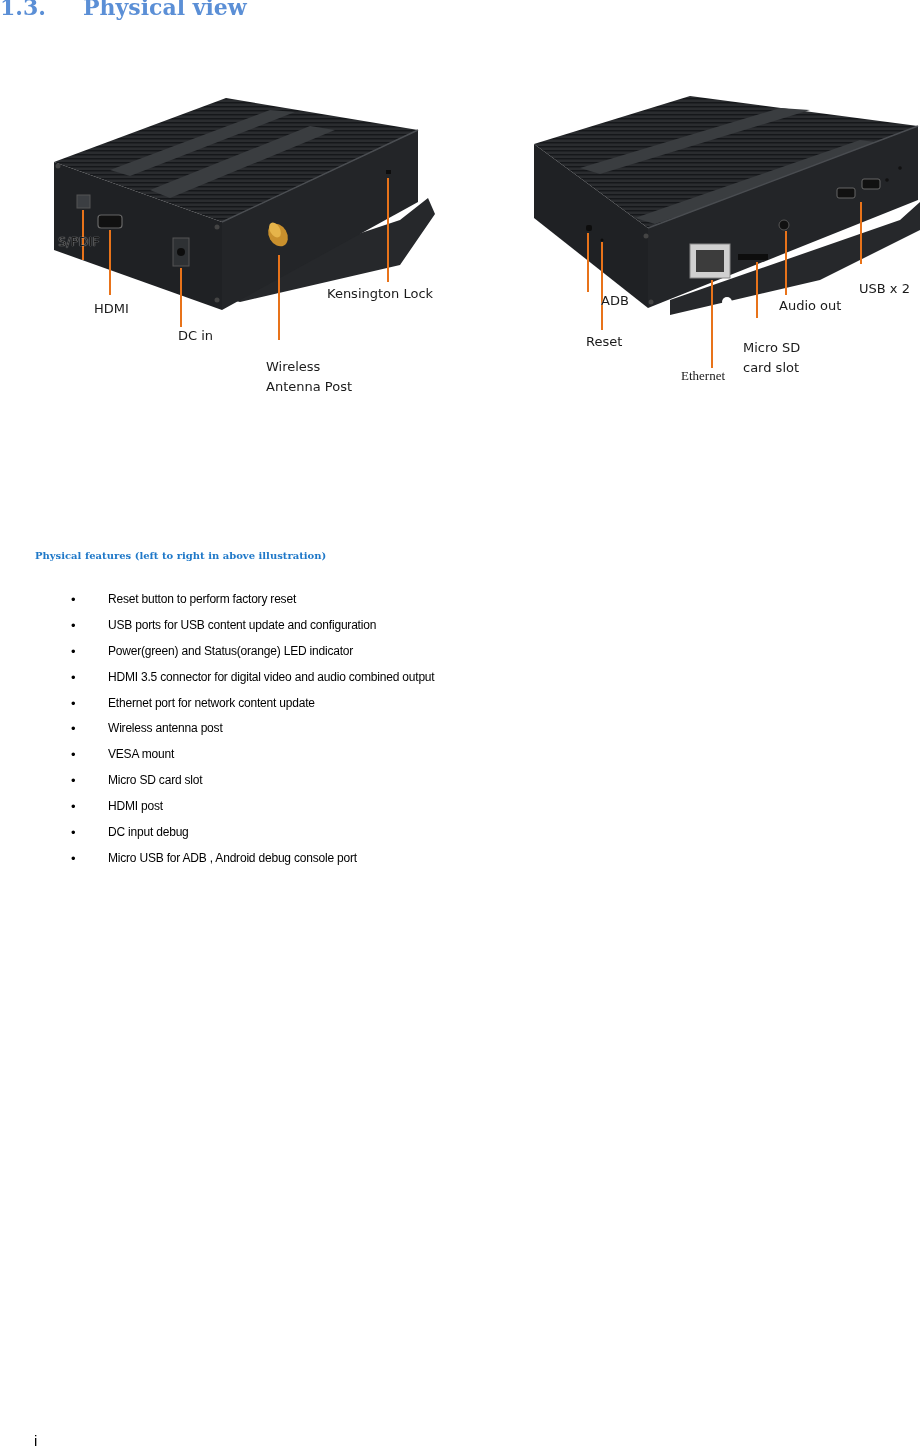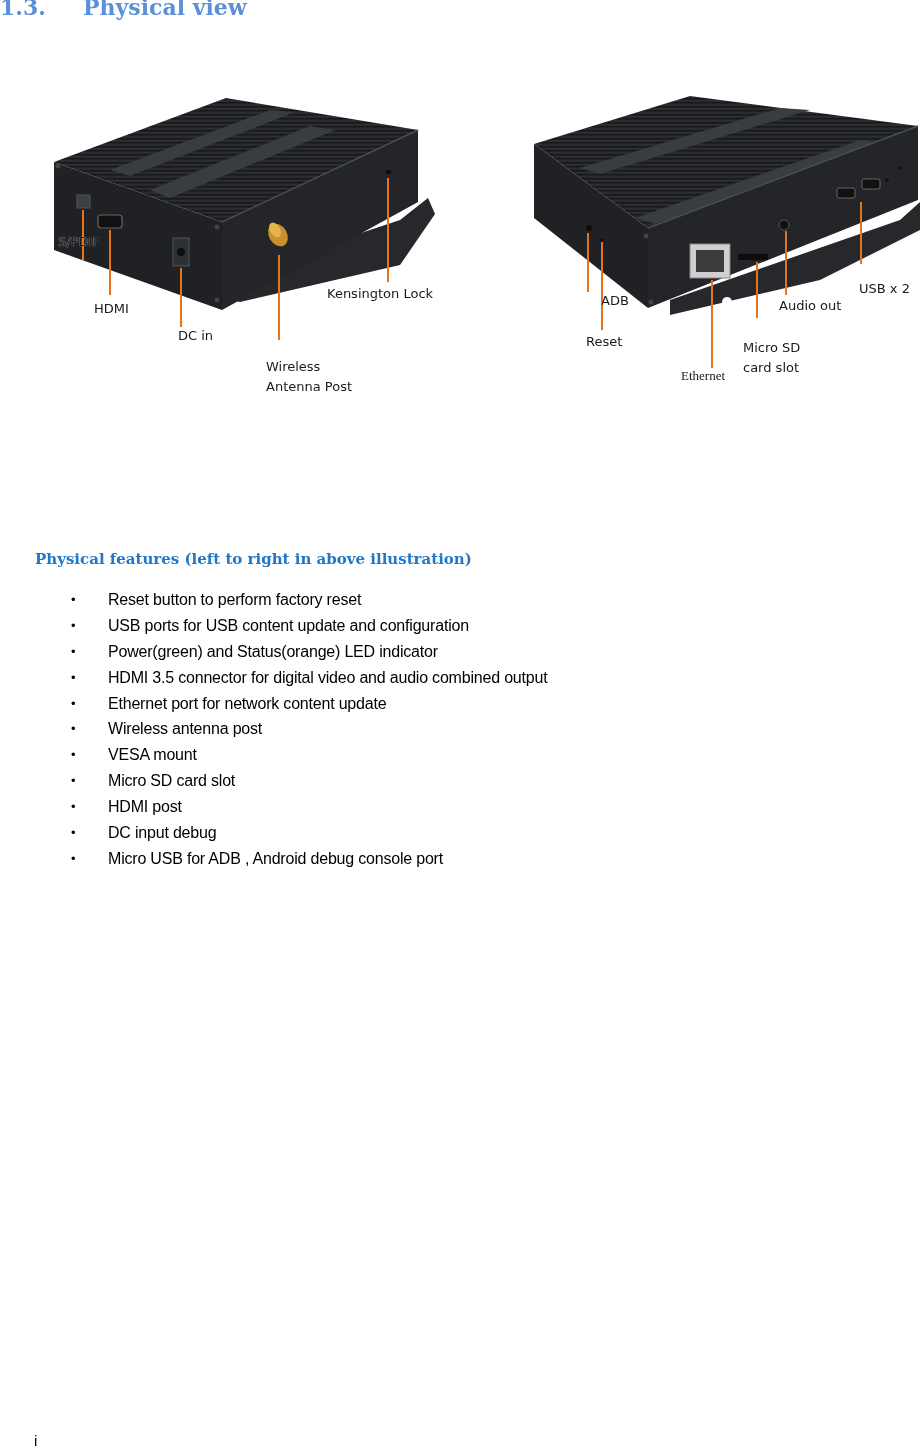--- a/index.html
+++ b/index.html
@@ -2,25 +2,25 @@
 <html><head>
 <meta charset="utf-8">
 <style>
   html, body { margin: 0; padding: 0; background: #ffffff; }
   body { width: 921px; height: 1453px; position: relative; overflow: hidden; font-family: "Liberation Sans", "DejaVu Sans", sans-serif; }
   .h1 { position: absolute; left: 0; top: -6px; font-family: "DejaVu Serif", "Liberation Serif", serif; font-weight: bold; font-size: 22px; color: #5b8fd6; white-space: nowrap; }
   .h1 .num { display: inline-block; width: 83px; }
   .figure { position: absolute; }
   .device { position: absolute; }
   .label { position: absolute; font-family: "DejaVu Sans", "Liberation Sans", sans-serif; font-size: 13px; color: #1a1a1a; white-space: nowrap; line-height: 20px; text-shadow: 0 0 1px #fff; }
-  .h2 { position: absolute; left: 35px; top: 550px; font-family: "DejaVu Serif", "Liberation Serif", serif; font-weight: bold; font-size: 15px; color: #1f78c8; white-space: nowrap; }
+  .h2 { position: absolute; left: 35px; top: 550px; font-family: "DejaVu Serif", "Liberation Serif", serif; font-weight: bold; font-size: 10px; color: #1f78c8; white-space: nowrap; }
   ul.features { position: absolute; left: 0; top: 587px; margin: 0; padding: 0; list-style: none; }
   ul.features li { position: relative; height: 25.9px; line-height: 25.9px; font-size: 16px; color: #000; white-space: nowrap; }
   ul.features li .bullet { position: absolute; left: 71px; top: 0; font-size: 13px; }
-  ul.features li .txt { position: absolute; left: 108px; top: 0; font-family: "Liberation Sans", sans-serif; font-size: 16px; letter-spacing: -0.2px; }
+  ul.features li .txt { position: absolute; left: 108px; top: 0; font-family: "Liberation Sans", sans-serif; font-size: 12px; letter-spacing: -0.2px; }
   .page-num { position: absolute; left: 34px; top: 1432px; font-size: 15px; color: #000; }
 </style>
 </head>
 <body>
 
 <div class="h1">
   <span class="num">1.3.</span><span>Physical view</span>
 </div>
 
 <div class="figure" style="left:40px; top:90px; width:400px; height:300px;">

